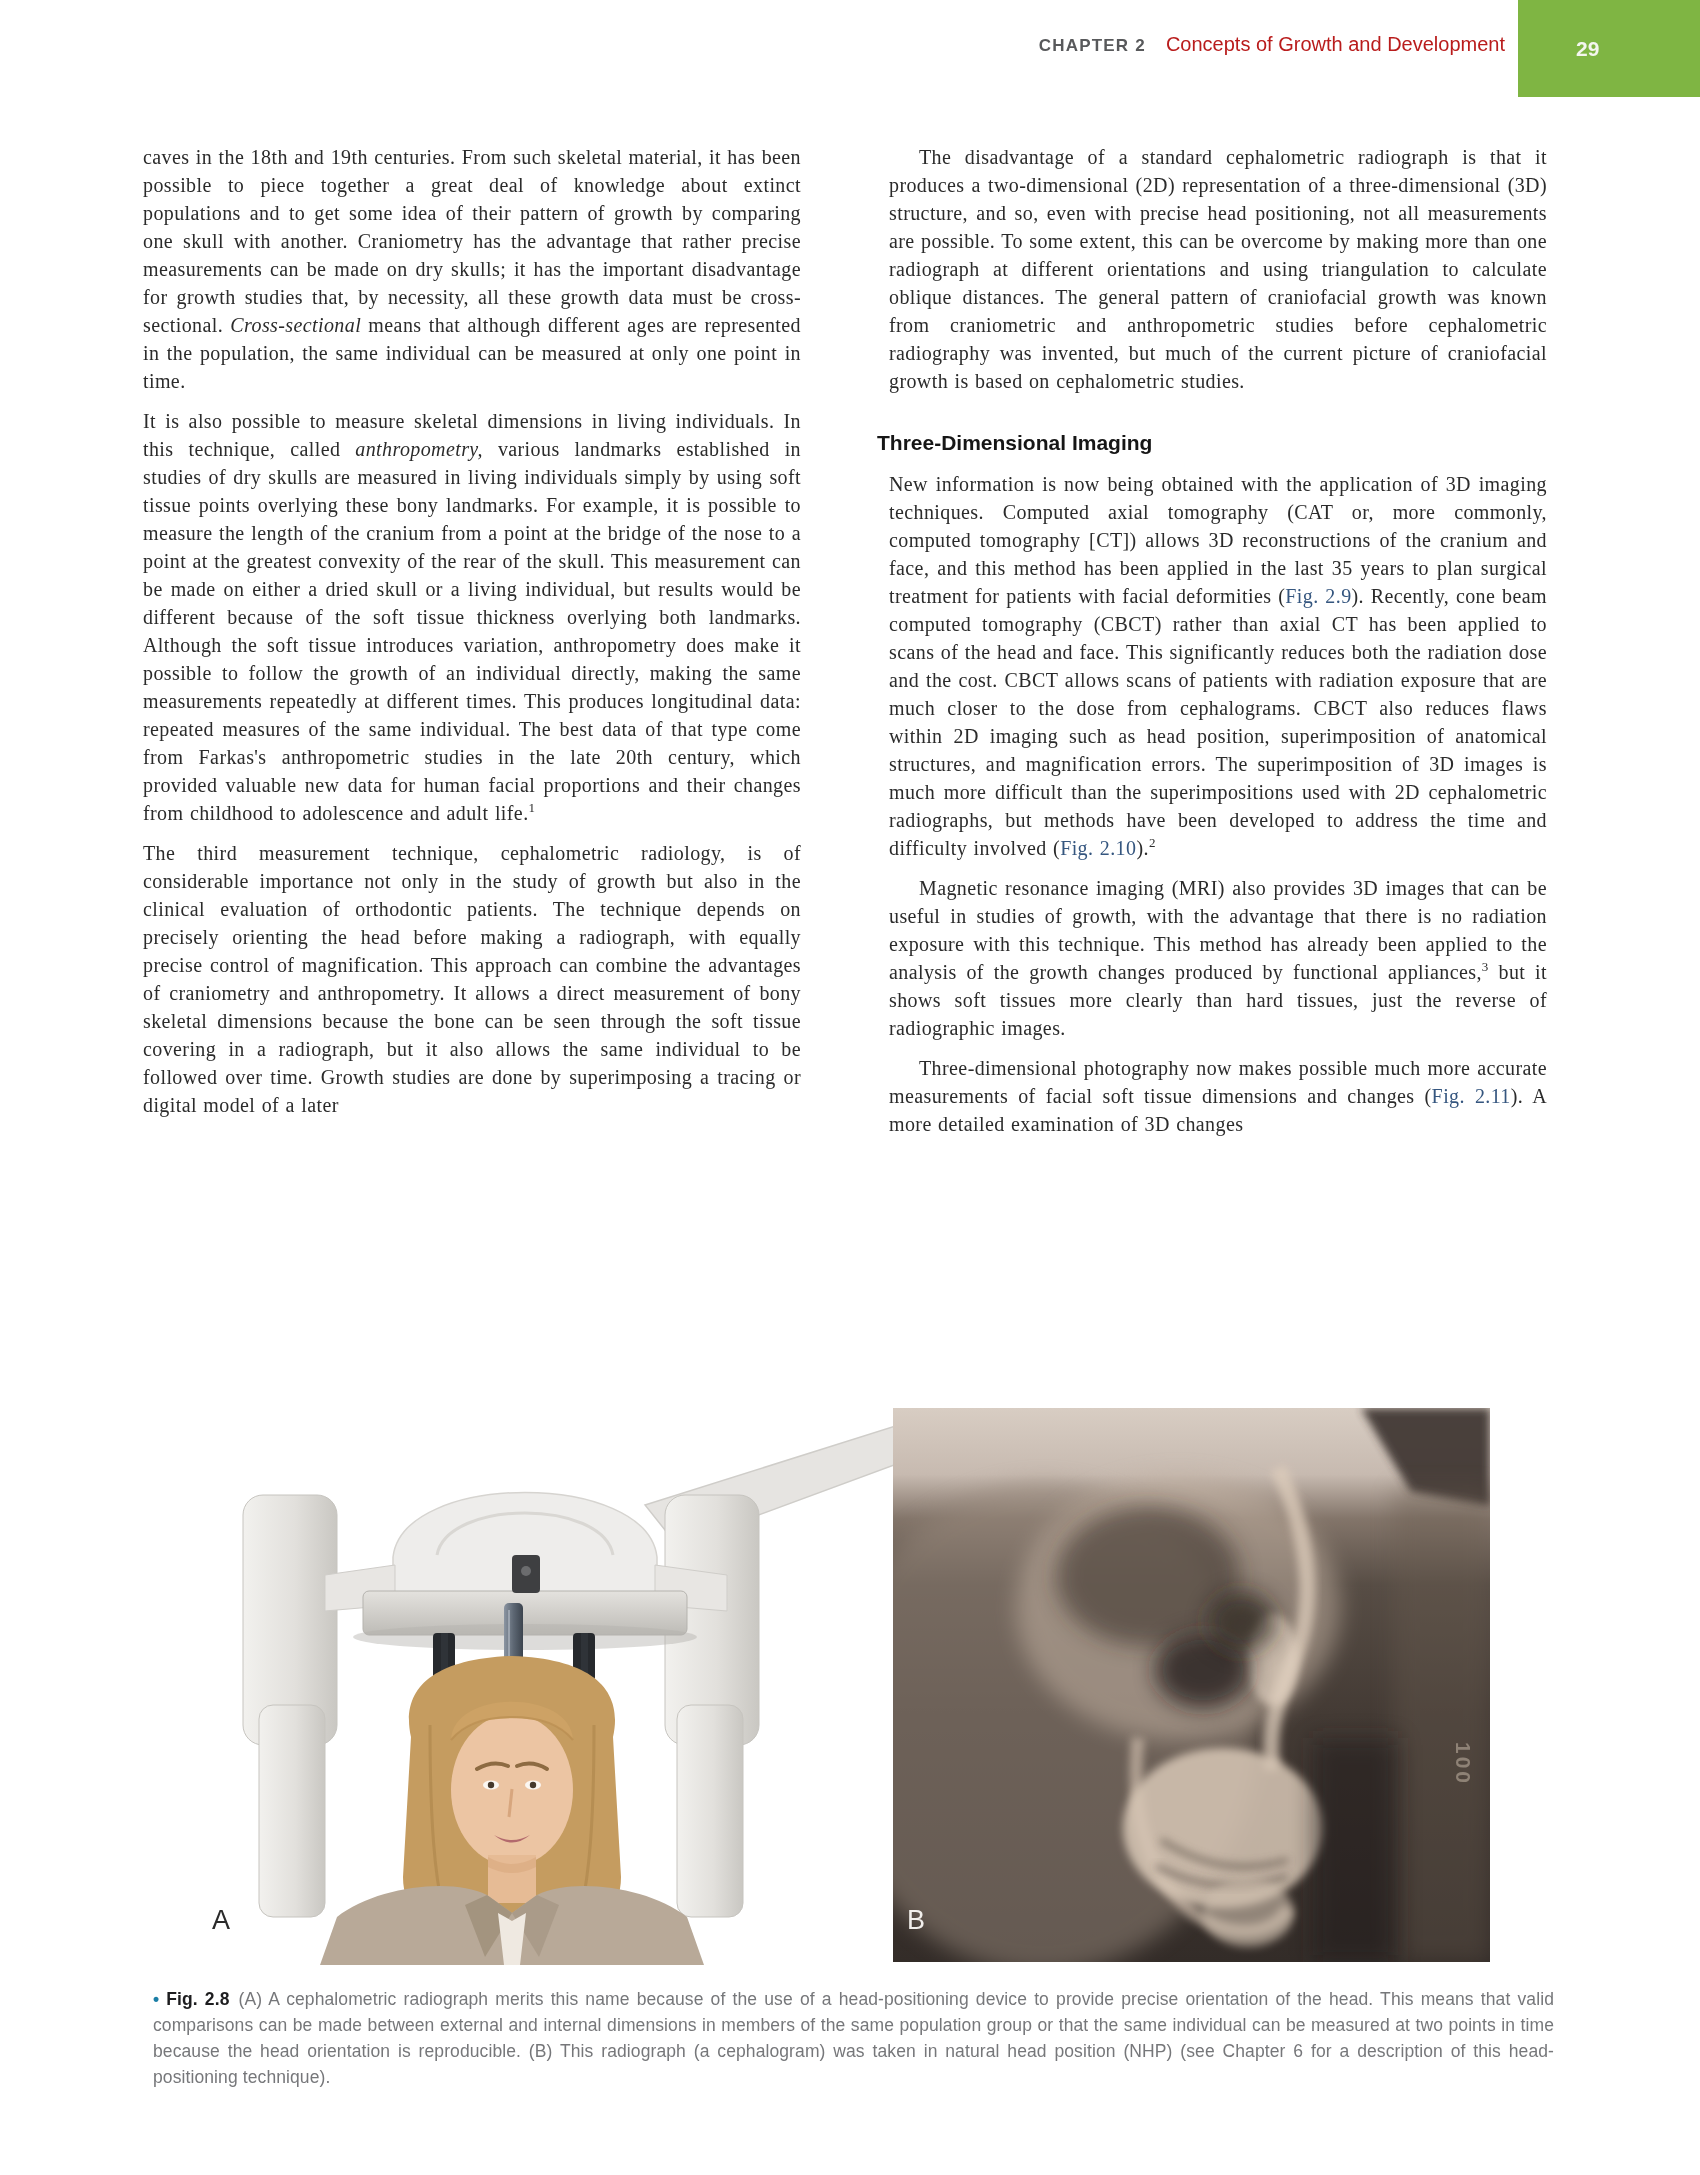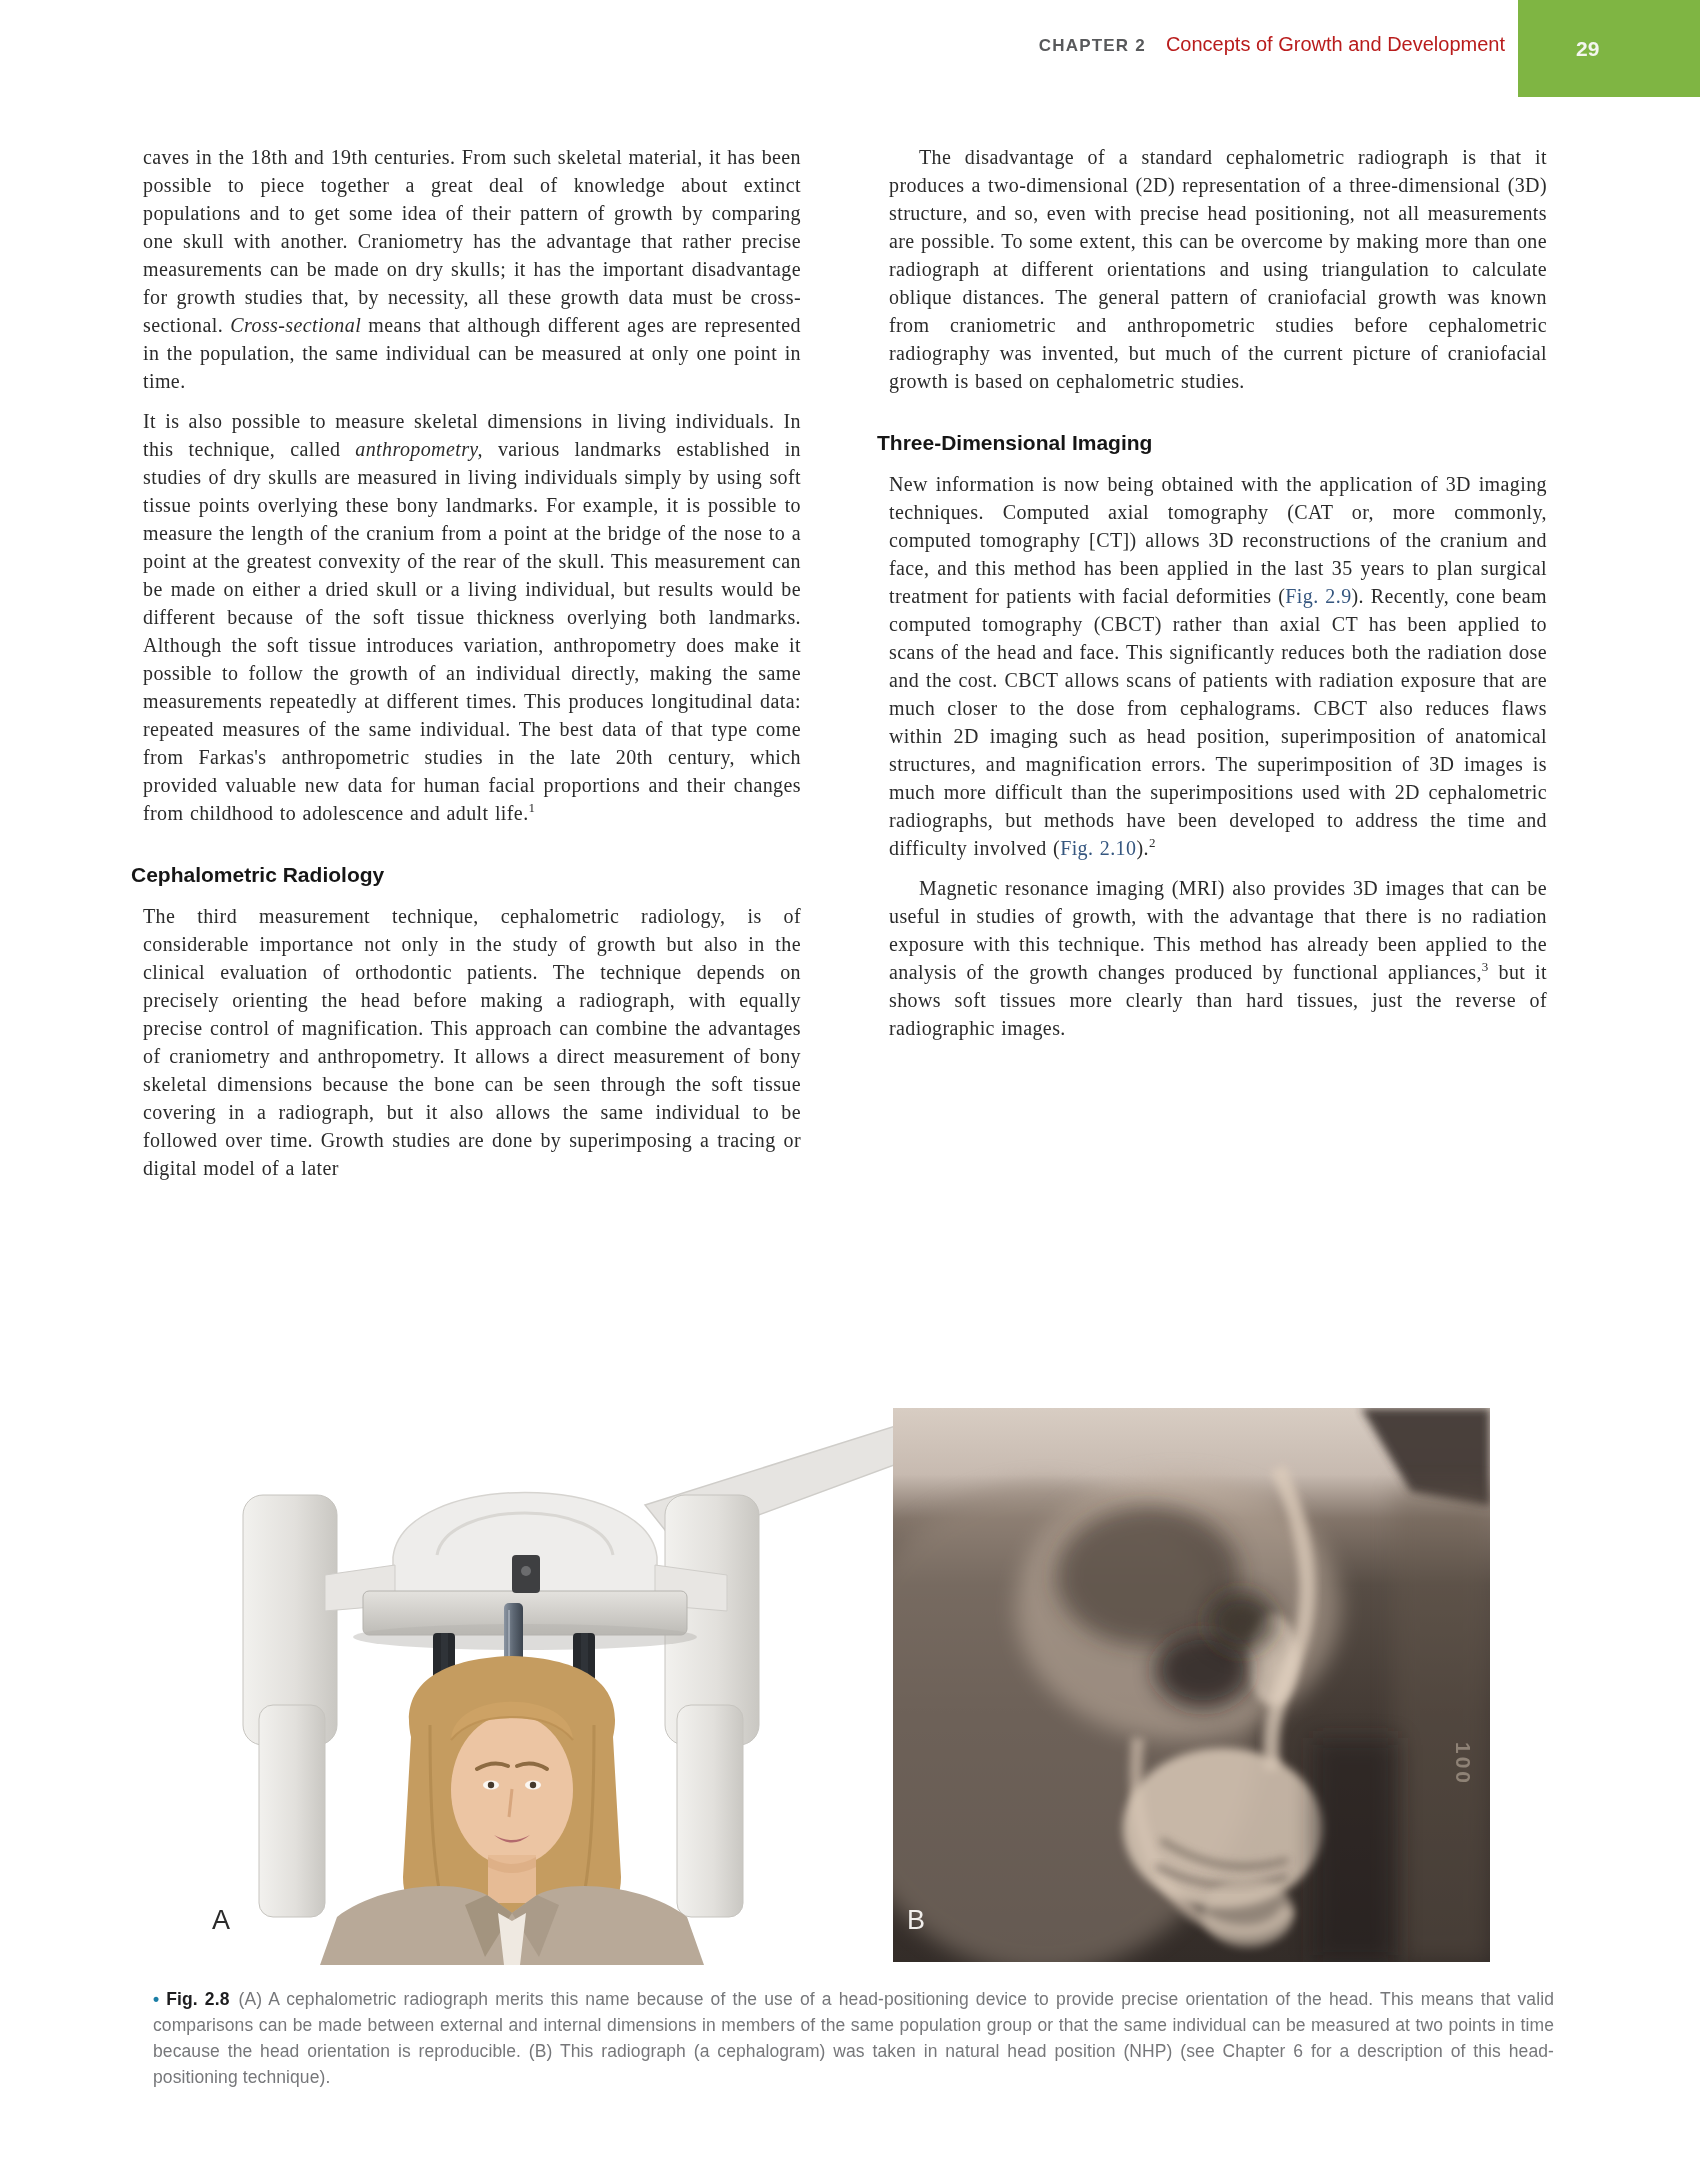--- a/index.html
+++ b/index.html
@@ -74,29 +74,29 @@
 <header class="running-head">
   <span class="chapter-label">CHAPTER 2</span><span class="chapter-title">Concepts of Growth and Development</span>
 </header>
 <div class="page-tab">
   <span>29</span>
 </div>
 
 <section class="col" id="col-left">
   <p>caves in the 18th and 19th centuries. From such skeletal material, it has been possible to piece together a great deal of knowledge about extinct populations and to get some idea of their pattern of growth by comparing one skull with another. Craniometry has the advantage that rather precise measurements can be made on dry skulls; it has the important disadvantage for growth studies that, by necessity, all these growth data must be cross-sectional. <em>Cross-sectional</em> means that although different ages are represented in the population, the same individual can be measured at only one point in time.</p>
   <p>It is also possible to measure skeletal dimensions in living individuals. In this technique, called <em>anthropometry,</em> various landmarks established in studies of dry skulls are measured in living individuals simply by using soft tissue points overlying these bony landmarks. For example, it is possible to measure the length of the cranium from a point at the bridge of the nose to a point at the greatest convexity of the rear of the skull. This measurement can be made on either a dried skull or a living individual, but results would be different because of the soft tissue thickness overlying both landmarks. Although the soft tissue introduces variation, anthropometry does make it possible to follow the growth of an individual directly, making the same measurements repeatedly at different times. This produces longitudinal data: repeated measures of the same individual. The best data of that type come from Farkas's anthropometric studies in the late 20th century, which provided valuable new data for human facial proportions and their changes from childhood to adolescence and adult life.<sup class="ref">1</sup></p>
-  <h3 class="section-heading">Cephalometric Radiology</h3>
   <p>The third measurement technique, cephalometric radiology, is of considerable importance not only in the study of growth but also in the clinical evaluation of orthodontic patients. The technique depends on precisely orienting the head before making a radiograph, with equally precise control of magnification. This approach can combine the advantages of craniometry and anthropometry. It allows a direct measurement of bony skeletal dimensions because the bone can be seen through the soft tissue covering in a radiograph, but it also allows the same individual to be followed over time. Growth studies are done by superimposing a tracing or digital model of a later</p>
 </section>
 
 <section class="col" id="col-right">
   <p class="indent">The disadvantage of a standard cephalometric radiograph is that it produces a two-dimensional (2D) representation of a three-dimensional (3D) structure, and so, even with precise head positioning, not all measurements are possible. To some extent, this can be overcome by making more than one radiograph at different orientations and using triangulation to calculate oblique distances. The general pattern of craniofacial growth was known from craniometric and anthropometric studies before cephalometric radiography was invented, but much of the current picture of craniofacial growth is based on cephalometric studies.</p>
   <h3 class="section-heading">Three-Dimensional Imaging</h3>
   <p>New information is now being obtained with the application of 3D imaging techniques. Computed axial tomography (CAT or, more commonly, computed tomography [CT]) allows 3D reconstructions of the cranium and face, and this method has been applied in the last 35 years to plan surgical treatment for patients with facial deformities (<span class="xref">Fig. 2.9</span>). Recently, cone beam computed tomography (CBCT) rather than axial CT has been applied to scans of the head and face. This significantly reduces both the radiation dose and the cost. CBCT allows scans of patients with radiation exposure that are much closer to the dose from cephalograms. CBCT also reduces flaws within 2D imaging such as head position, superimposition of anatomical structures, and magnification errors. The superimposition of 3D images is much more difficult than the superimpositions used with 2D cephalometric radiographs, but methods have been developed to address the time and difficulty involved (<span class="xref">Fig. 2.10</span>).<sup class="ref">2</sup></p>
   <p class="indent">Magnetic resonance imaging (MRI) also provides 3D images that can be useful in studies of growth, with the advantage that there is no radiation exposure with this technique. This method has already been applied to the analysis of the growth changes produced by functional appliances,<sup class="ref">3</sup> but it shows soft tissues more clearly than hard tissues, just the reverse of radiographic images.</p>
+  <p class="indent">Three-dimensional photography now makes possible much more accurate measurements of facial soft tissue dimensions and changes (<span class="xref">Fig. 2.11</span>). A more detailed examination of 3D changes</p>
 </section>
 
 <div class="figure-wrap">
 
   <div id="photo-a">
     <svg width="680" height="560" viewBox="0 0 680 560" aria-hidden="true">
       <defs>
         <linearGradient id="postG" x1="0" y1="0" x2="1" y2="0">
           <stop offset="0" stop-color="#f2f1ee"></stop>
             <stop offset=".55" stop-color="#e2e0dc"></stop>

